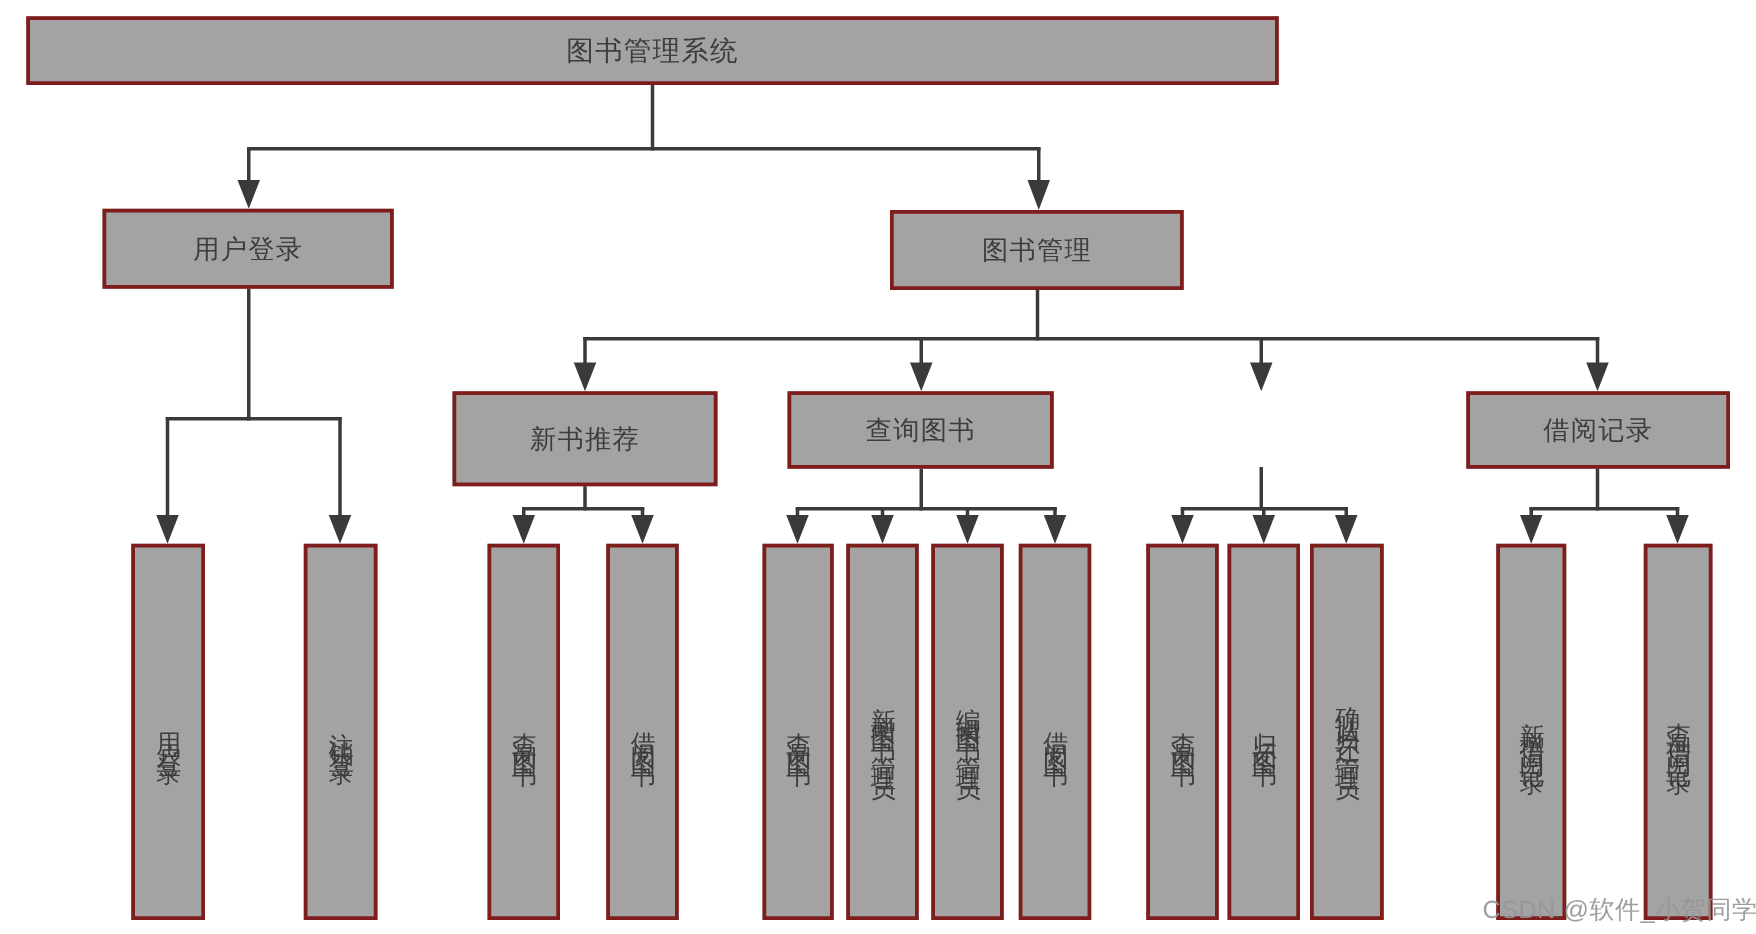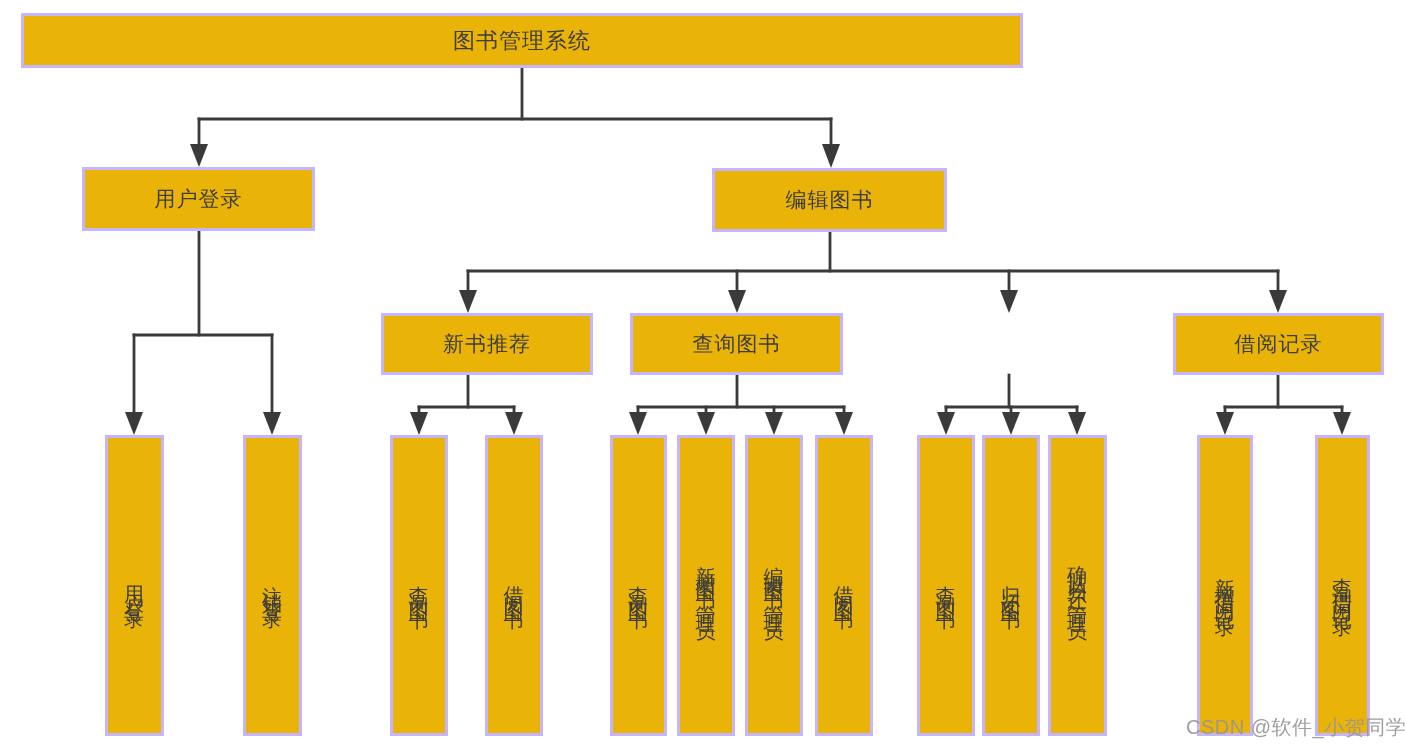--- a/index.html
+++ b/index.html
@@ -16,22 +16,22 @@
     overflow: hidden;
   }
   #connector-svg {
     position: absolute;
     left: 0; top: 0;
     width: 1405px; height: 747px;
   }
   .node {
     position: absolute;
     box-sizing: border-box;
-    background: #eab308;
-    border: 3px solid #c4b5fd;
+    background: #a3a3a3;
+    border: 3px solid #7f1d1d;
     display: flex;
     align-items: center;
     justify-content: center;
     color: #333333;
   }
   .node.h span {
     font-size: 21px;
     letter-spacing: 1px;
     color: #3d3d3d;
     white-space: nowrap;
@@ -128,24 +128,24 @@
   </svg>
 
   <div class="node h root" style="left:21px; top:13px; width:1002px; height:55px;">
     <span>图书管理系统</span>
   </div>
 
   <div class="node h" style="left:82px; top:167px; width:233px; height:64px;">
     <span>用户登录</span>
   </div>
   <div class="node h" style="left:712px; top:168px; width:235px; height:64px;">
-    <span>编辑图书</span>
+    <span>图书管理</span>
   </div>
 
-  <div class="node h" style="left:362px; top:313px; width:212px; height:62px;margin-left:19px;">
+  <div class="node h" style="left:362px; top:313px; width:212px; height:76px;">
     <span>新书推荐</span>
   </div>
   <div class="node h" style="left:630px; top:313px; width:213px; height:62px;">
     <span>查询图书</span>
   </div>
   <div class="node h" style="left:1173px; top:313px; width:211px; height:62px;">
     <span>借阅记录</span>
   </div>
 
   <div class="node v" style="left:105px; top:435px; width:59px; height:301px;">

